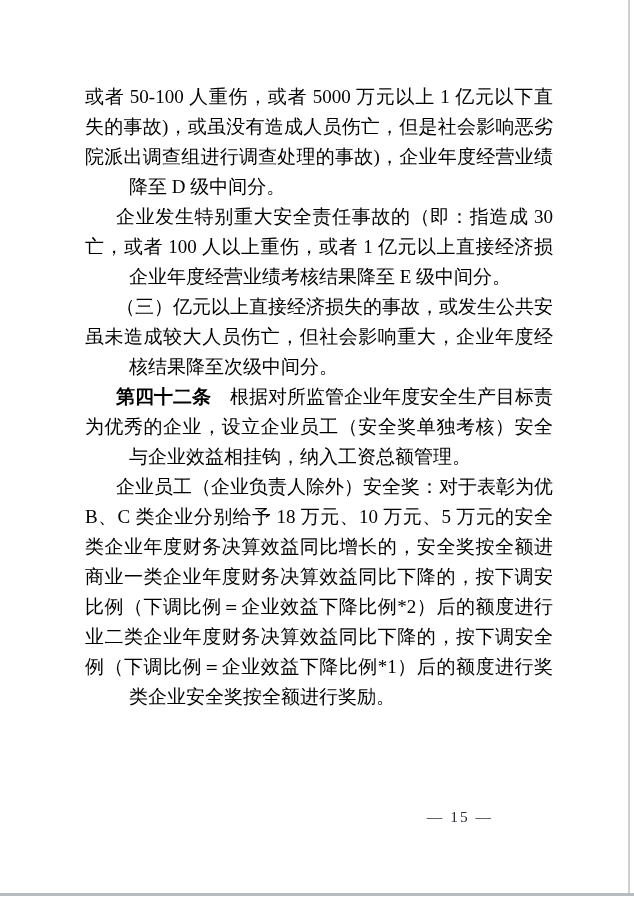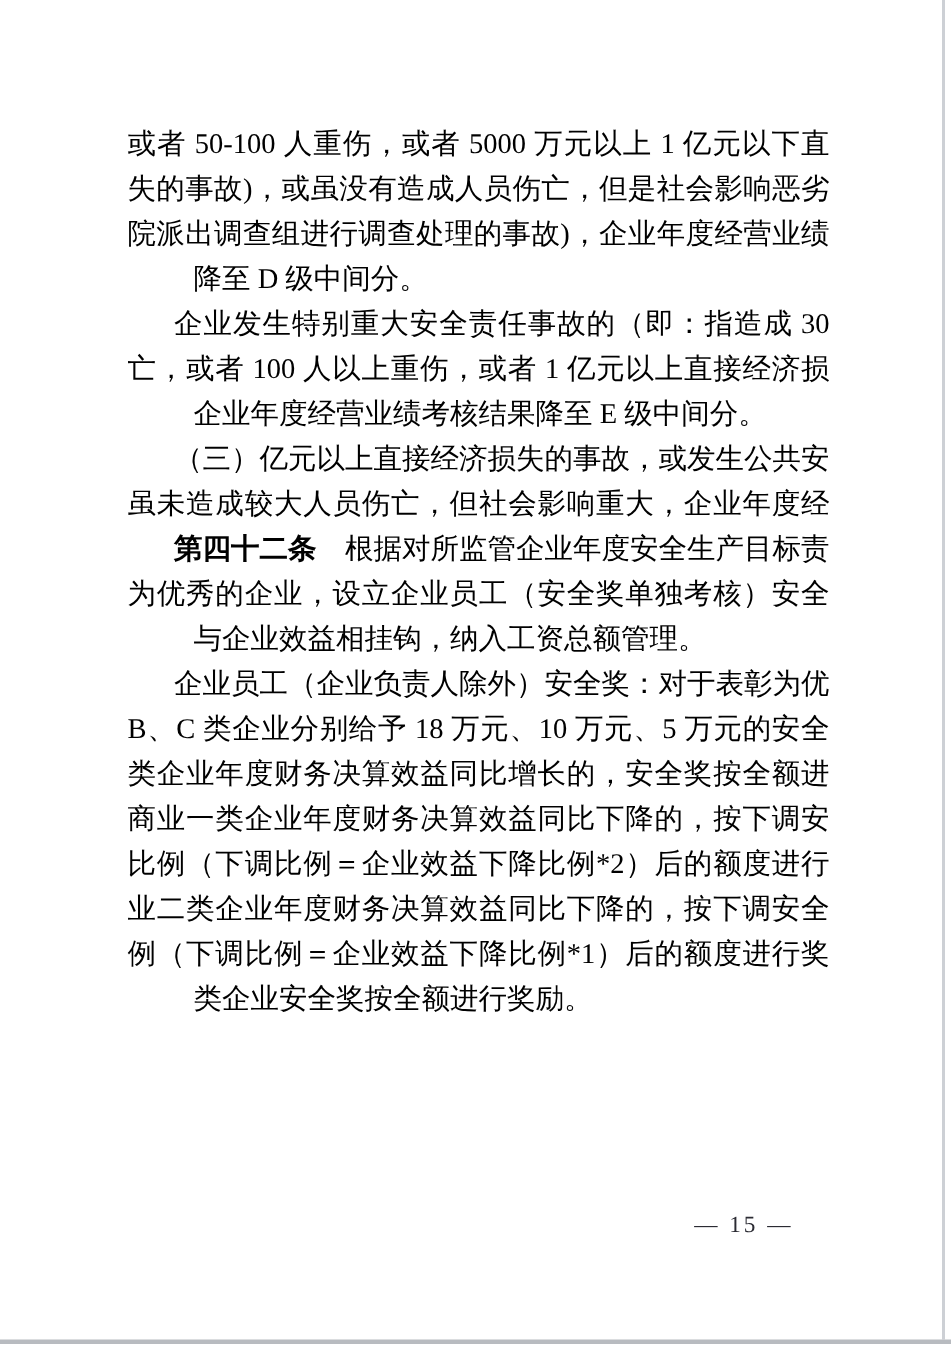--- a/index.html
+++ b/index.html
@@ -39,41 +39,42 @@
   .line.last { text-align-last: left; padding-left: 44px; }
   .line.indent { text-indent: 31px; font-family: Liberation Serif, serif; }
   .bold { font-weight: bold; }
   .page-num-row {
     position: absolute; left: 85px; top: 802px;
     width: 468px; height: 30px; line-height: 30px;
     text-align: right;
     color: #2b2b33;
     font-size: 15.5px;
   }
-  .page-num-row .pn { margin-right: 24px; letter-spacing: 2px; }
+  .page-num-row .pn { margin-right: 60px; letter-spacing: 2px; }
 </style>
 </head>
 <body>
 
 <div class="page">
   <div class="text-block">
       <div>
         <div class="line">或者 50-100 人重伤，或者 5000 万元以上 1 亿元以下直接经济损</div>
         <div class="line">失的事故)，或虽没有造成人员伤亡，但是社会影响恶劣(由国务</div>
         <div class="line">院派出调查组进行调查处理的事故)，企业年度经营业绩考核结果</div>
         <div class="line last">降至 D 级中间分。</div>
       </div>
       <div>
         <div class="line indent">企业发生特别重大安全责任事故的（即：指造成 30 人以上死</div>
         <div class="line">亡，或者 100 人以上重伤，或者 1 亿元以上直接经济损失的事故)，</div>
         <div class="line last">企业年度经营业绩考核结果降至 E 级中间分。</div>
       </div>
       <div>
         <div class="line indent">（三）亿元以上直接经济损失的事故，或发生公共安全事故，</div>
         <div class="line">虽未造成较大人员伤亡，但社会影响重大，企业年度经营业绩考</div>
+        <div class="line last">核结果降至次级中间分。</div>
       </div>
       <div>
         <div class="line indent"><span class="bold">第四十二条</span><span>　根据对所监管企业年度安全生产目标责任考</span></div>
         <div class="line">为优秀的企业，设立企业员工（安全奖单独考核）安全奖和核增</div>
         <div class="line last">与企业效益相挂钩，纳入工资总额管理。</div>
       </div>
       <div>
         <div class="line indent">企业员工（企业负责人除外）安全奖：对于表彰为优秀的 A、</div>
         <div class="line">B、C 类企业分别给予 18 万元、10 万元、5 万元的安全奖，安全</div>
         <div class="line">类企业年度财务决算效益同比增长的，安全奖按全额进行奖励；</div>

